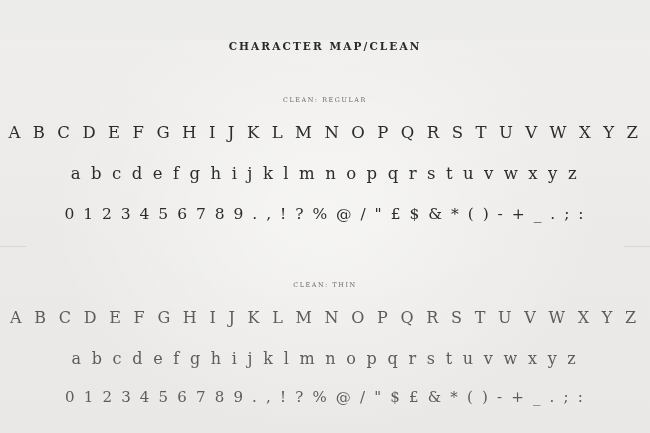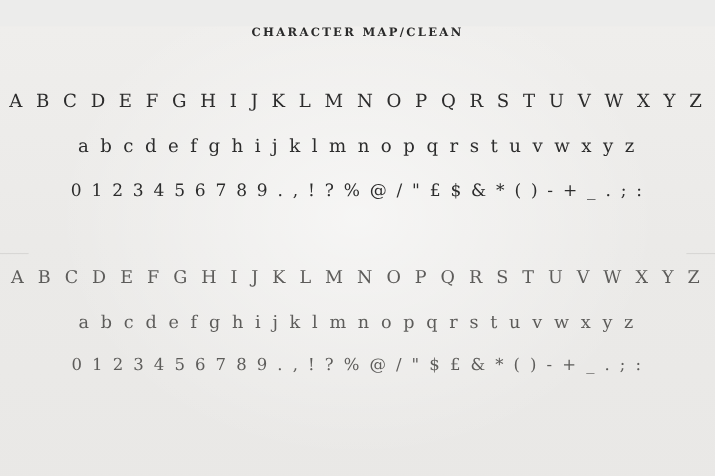--- a/index.html
+++ b/index.html
@@ -42,21 +42,21 @@
   .seam.left { left: 0; width: 26px; }
   .seam.right { right: 0; width: 26px; }
 
   .content {
     position: relative;
     z-index: 2;
     text-align: center;
   }
 
   .doc-title {
-    margin-top: 24px;
+    margin-top: 40px;
     font-family: "DejaVu Serif", serif;
     font-size: 10.5px;
     letter-spacing: 2.1px;
     font-weight: 700;
     color: #2a2a2a;
     text-transform: uppercase;
   }
 
   .specimen-block {
     margin-top: 44px;
@@ -116,25 +116,27 @@
 <div class="page">
   <div class="paper-texture"></div>
   <div class="seam left"></div>
   <div class="seam right"></div>
 
   <div class="content">
 
     <div class="doc-title">CHARACTER MAP/CLEAN</div>
 
     <div class="specimen-block regular">
+      <div class="style-label">CLEAN: REGULAR</div>
       <div class="glyph-row row-upper">A B C D E F G H I J K L M N O P Q R S T U V W X Y Z</div>
       <div class="glyph-row row-lower">a b c d e f g h i j k l m n o p q r s t u v w x y z</div>
       <div class="glyph-row row-digits">0 1 2 3 4 5 6 7 8 9 . , ! ? % @ / " £ $ &amp; * ( ) - + _ . ; :</div>
     </div>
 
     <div class="specimen-block thin second">
+      <div class="style-label">CLEAN: THIN</div>
       <div class="glyph-row row-upper">A B C D E F G H I J K L M N O P Q R S T U V W X Y Z</div>
       <div class="glyph-row row-lower">a b c d e f g h i j k l m n o p q r s t u v w x y z</div>
       <div class="glyph-row row-digits">0 1 2 3 4 5 6 7 8 9 . , ! ? % @ / " $ £ &amp; * ( ) - + _ . ; :</div>
     </div>
 
   </div>
 </div>
 
 </body></html>

